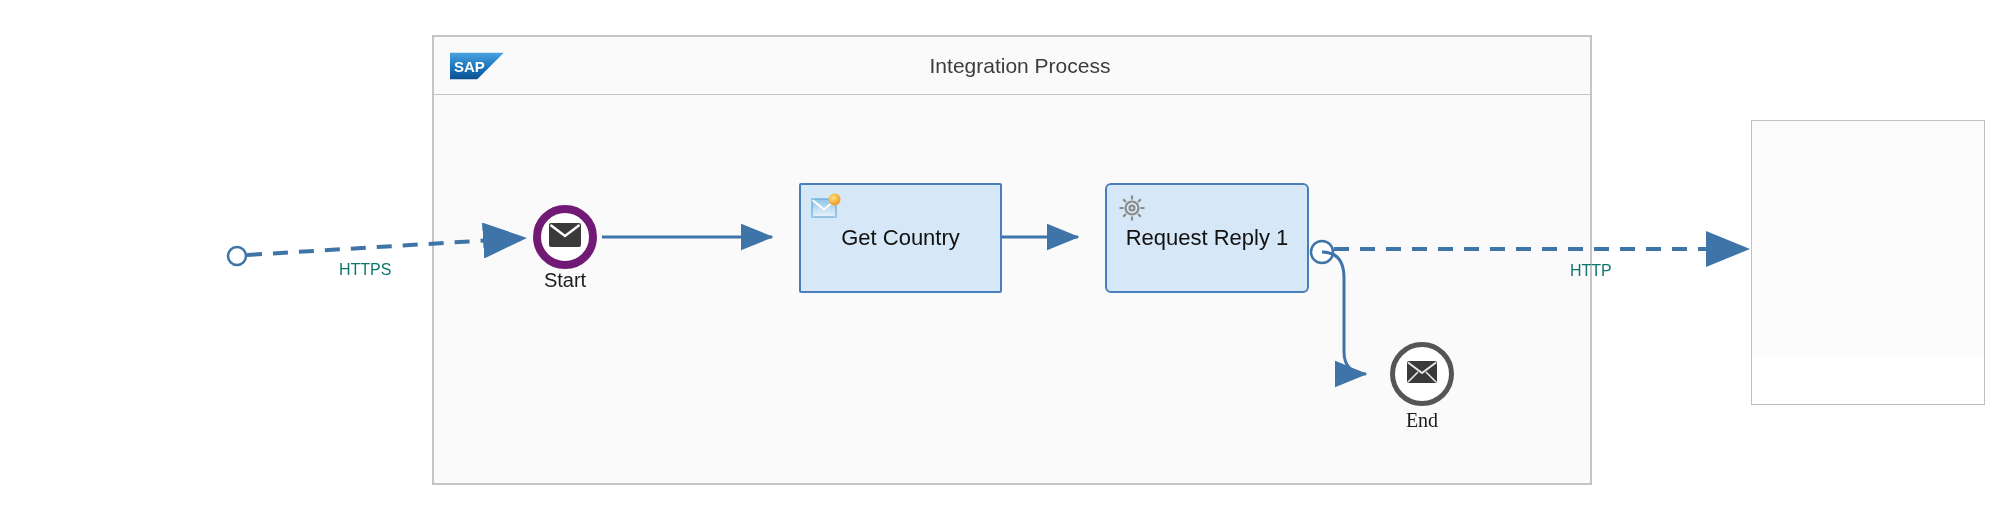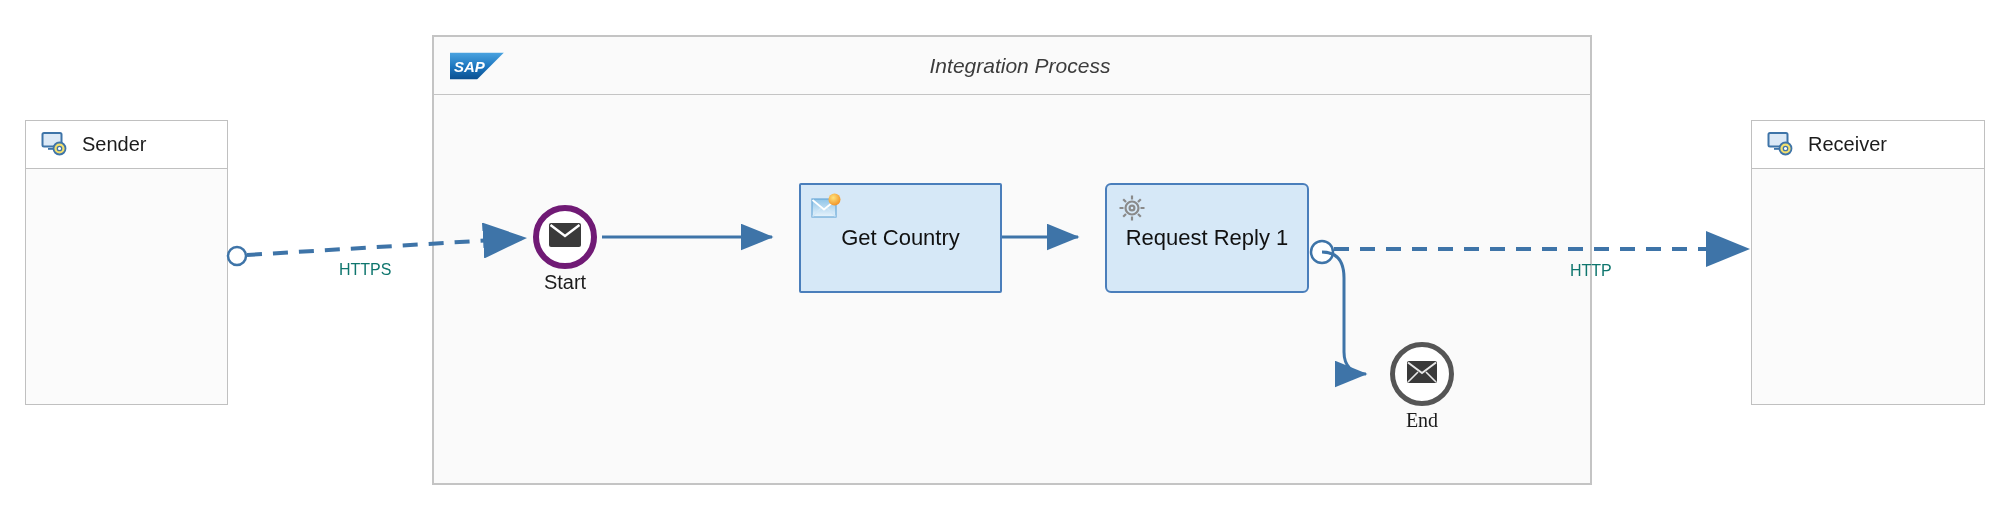--- a/index.html
+++ b/index.html
@@ -84,21 +84,21 @@
   .event {
     position: absolute;
     border-radius: 50%;
     background: #ffffff;
     box-sizing: border-box;
     display: flex;
     align-items: center;
     justify-content: center;
   }
   .event.start {
-    border: 6px solid #701a75;
+    border: 8px solid #701a75;
   }
   .event.end {
     border: 5px solid #555555;
     font-family: Liberation Serif, serif;
   }
   .event-label {
     position: absolute;
     top: 100%;
     left: 50%;
     transform: translateX(-50%);
@@ -151,51 +151,26 @@
     width: 2004px;
     height: 520px;
     pointer-events: none;
   }
 </style>
 </head>
 <body>
 
 <div id="canvas">
 
-  <div class="participant" style="left:25px; top:120px; width:203px; height:285px;">
-    <div class="participant-header">
-      <span>
-        <svg width="28" height="28" viewBox="0 0 28 28">
-          <rect x="2.5" y="4" width="19" height="13.5" rx="1.5" fill="#dce9f6" stroke="#3e74a8" stroke-width="2"></rect>
-          <rect x="8" y="19" width="8" height="1.8" fill="#3e74a8"></rect>
-          <circle cx="19.5" cy="19.5" r="6" fill="#f2df6e" stroke="#3e74a8" stroke-width="1.8"></circle>
-          <circle cx="19.5" cy="19.5" r="2.2" fill="#ffffff" stroke="#3e74a8" stroke-width="1.3"></circle>
-        </svg>
-      </span>
-      <span class="participant-label">Sender</span>
-    </div>
+
+  <div class="participant" style="left:1751px; top:120px; width:234px; height:285px;">
     <div class="participant-body"></div>
   </div>
 
-  <div class="participant" style="left:1751px; top:120px; width:234px; height:285px;">
-    <div class="participant-header">
-      <span>
-        <svg width="28" height="28" viewBox="0 0 28 28">
-          <rect x="2.5" y="4" width="19" height="13.5" rx="1.5" fill="#dce9f6" stroke="#3e74a8" stroke-width="2"></rect>
-          <rect x="8" y="19" width="8" height="1.8" fill="#3e74a8"></rect>
-          <circle cx="19.5" cy="19.5" r="6" fill="#f2df6e" stroke="#3e74a8" stroke-width="1.8"></circle>
-          <circle cx="19.5" cy="19.5" r="2.2" fill="#ffffff" stroke="#3e74a8" stroke-width="1.3"></circle>
-        </svg>
-      </span>
-      <span class="participant-label">Receiver</span>
-    </div>
-    <div class="participant-body"></div>
-  </div>
-
-  <div class="pool" style="left:432px; top:35px; width:1160px; height:450px;font-style:italic;">
+  <div class="pool" style="left:432px; top:35px; width:1160px; height:450px;">
     <div class="pool-header">
       <span class="sap-logo">
         <svg width="54" height="27" viewBox="0 0 54 27">
           <defs>
             <linearGradient id="sapgrad" x1="0" y1="0" x2="0" y2="1">
               <stop offset="0%" stop-color="#4aa3e0"></stop>
               <stop offset="55%" stop-color="#1b74bd"></stop>
               <stop offset="100%" stop-color="#0b4f8f"></stop>
             </linearGradient>
           </defs>

